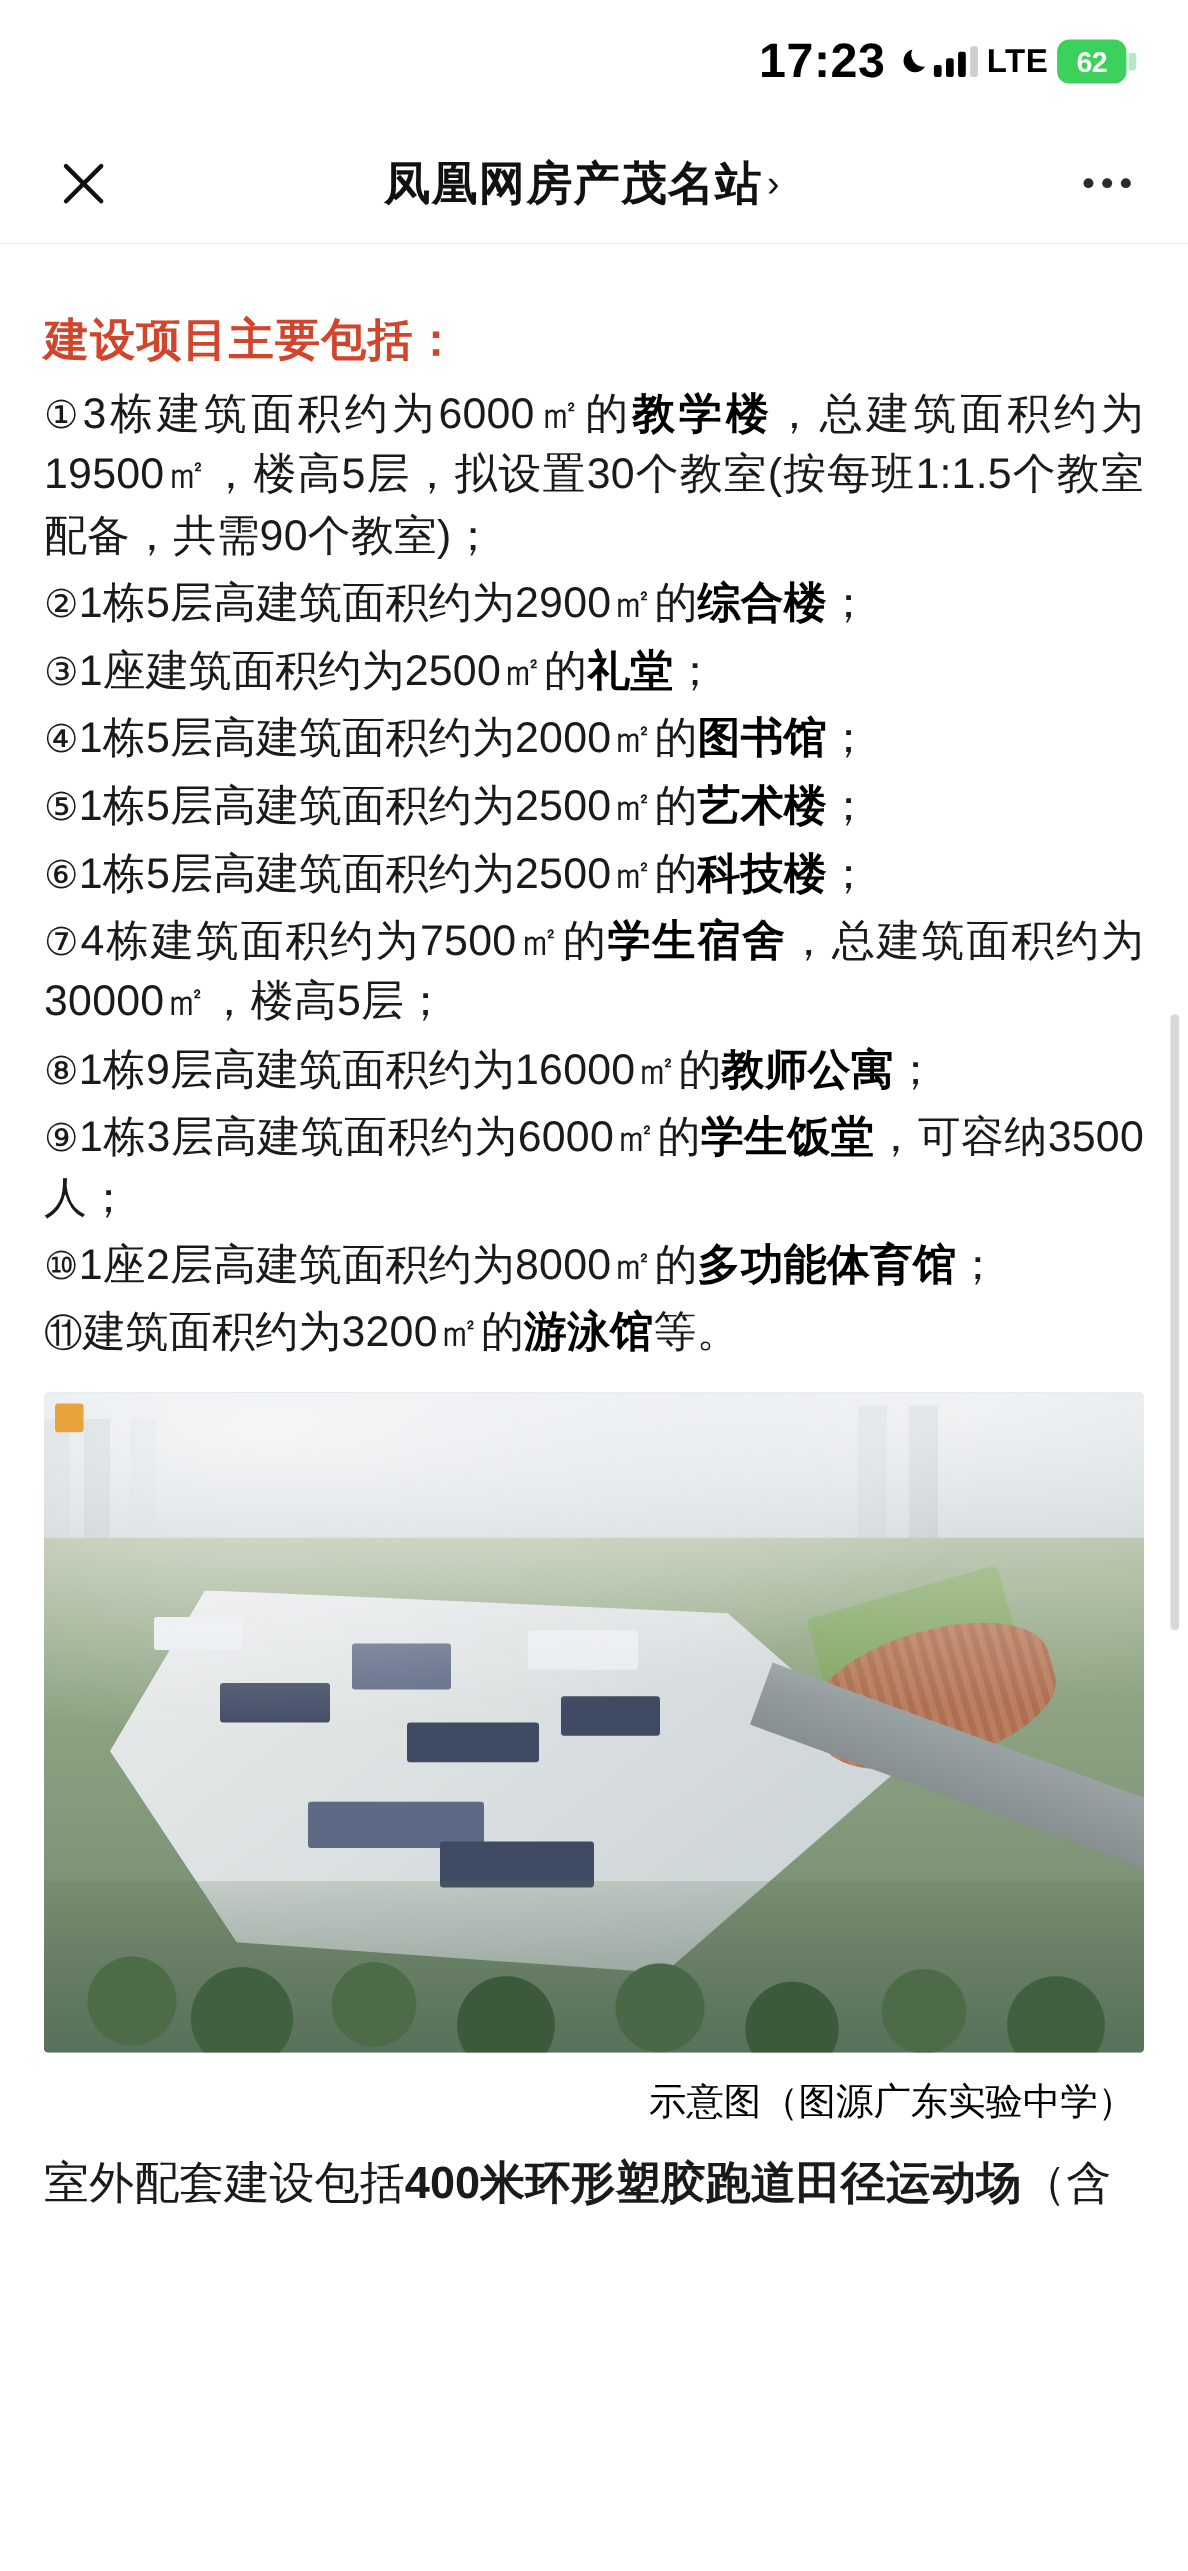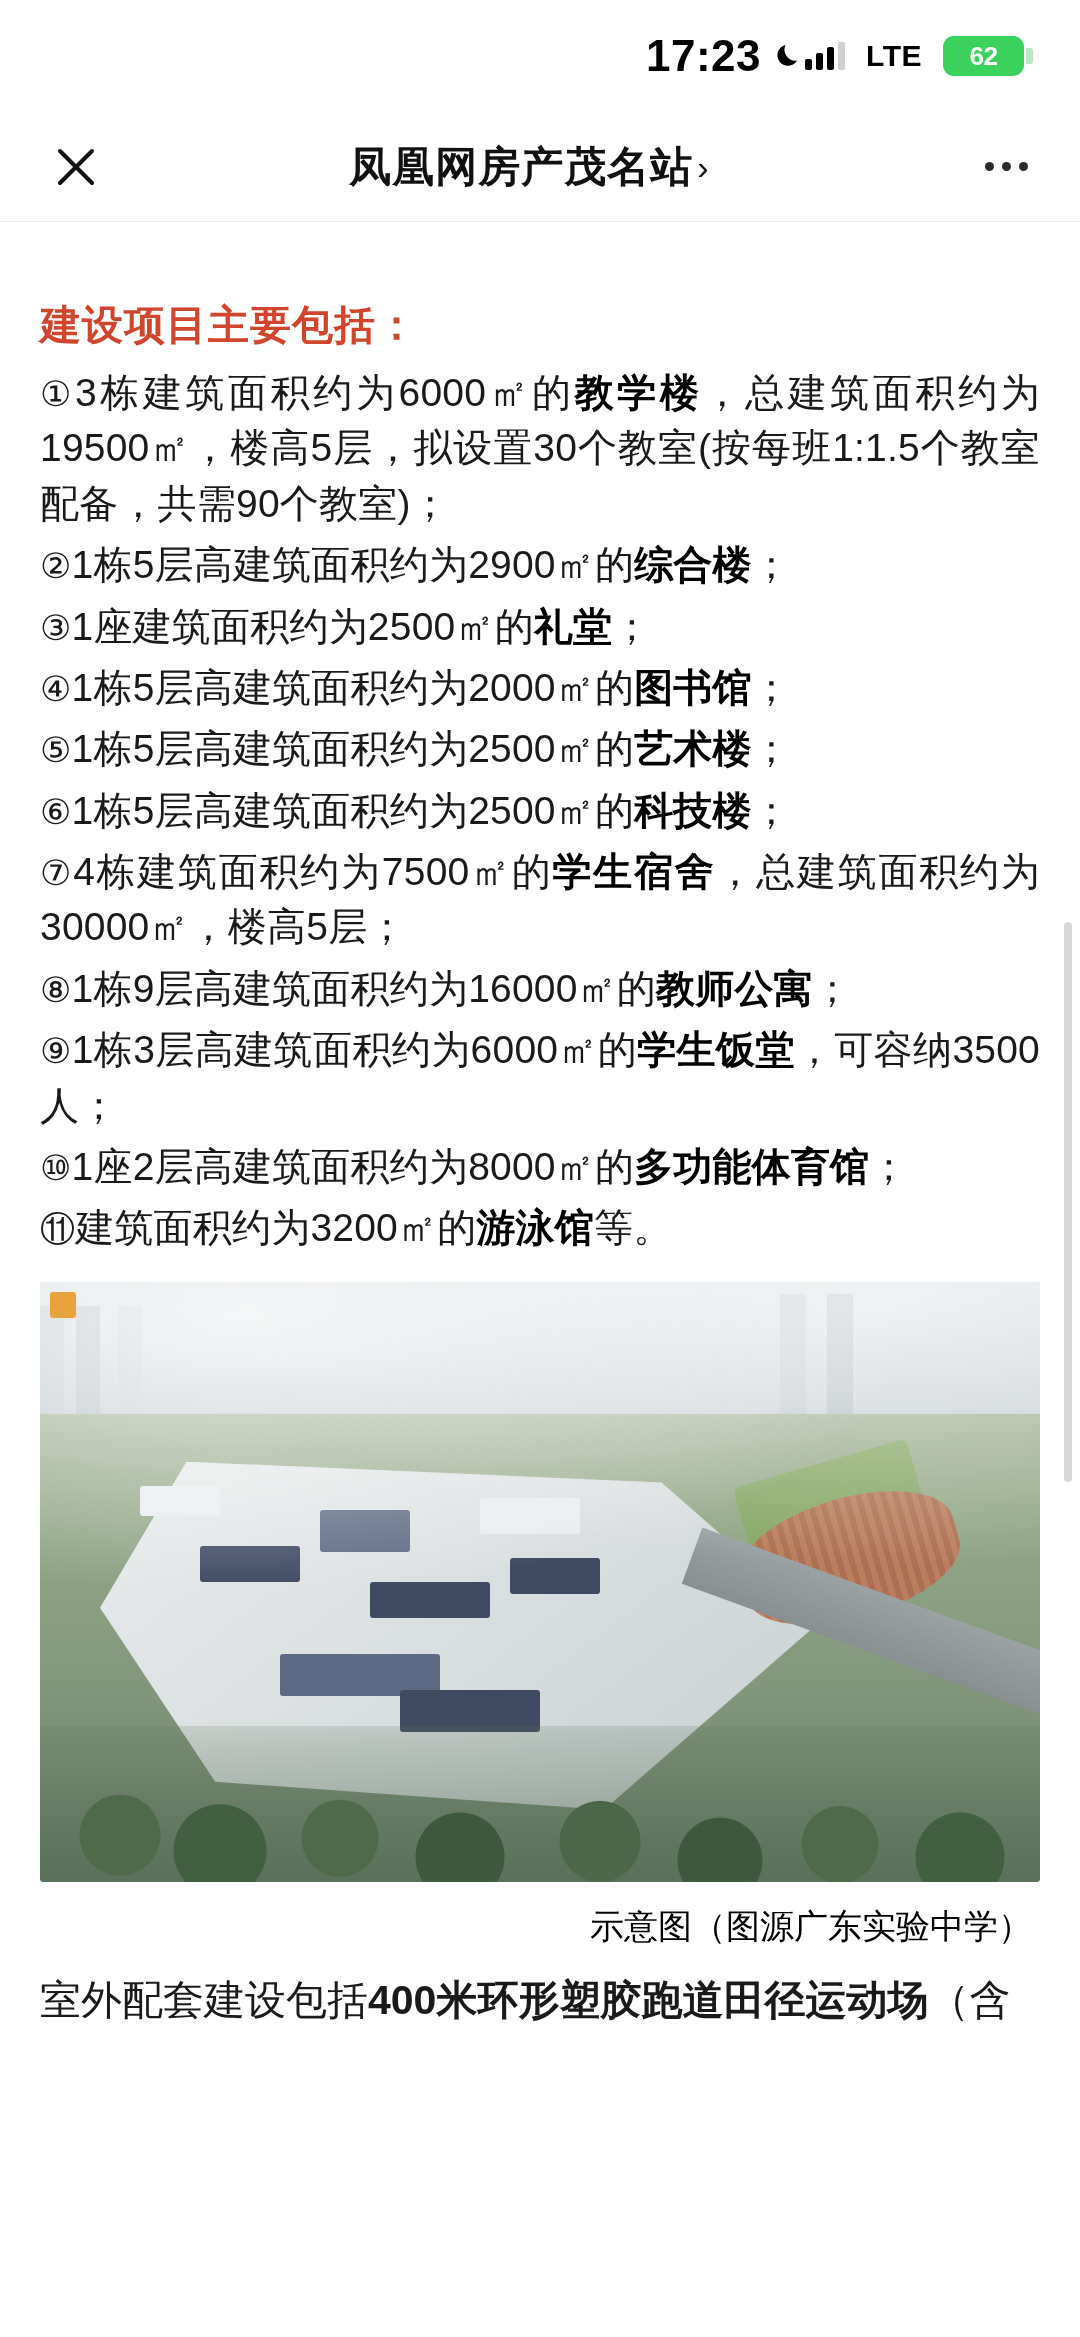--- a/index.html
+++ b/index.html
@@ -41,21 +41,21 @@
   }
   .moon-icon {
     width: 30px;
     height: 30px;
     position: relative;
   }
   .moon-icon svg { display: block; }
   .status-right {
     display: flex;
     align-items: center;
-    gap: 21px;
+    gap: 8px;
   }
   .signal-bars {
     display: flex;
     align-items: flex-end;
     gap: 4px;
     height: 28px;
   }
   .signal-bars i {
     display: block;
     width: 7px;
@@ -67,21 +67,21 @@
   .signal-bars i:nth-child(3) { height: 23px; }
   .signal-bars i:nth-child(4) { height: 28px; background: #cfcfcf; }
   .lte-label {
     font-size: 30px;
     font-weight: 600;
     color: #000;
     letter-spacing: 0.5px;
   }
   .battery {
     position: relative;
-    width: 81px;
+    width: 63px;
     height: 40px;
     border-radius: 11px;
     background: #3bd15c;
     display: flex;
     align-items: center;
     justify-content: center;
   }
   .battery .pct {
     color: #fff;
     font-size: 26px;
@@ -152,21 +152,21 @@
     flex: 1 1 auto;
     position: relative;
     padding: 0 40px;
     overflow: hidden;
   }
   .section-heading {
     color: #d1452c;
     font-weight: bold;
     font-size: 41px;
     letter-spacing: 1px;
-    margin-top: 76px;
+    margin-top: 60px;
     margin-bottom: 12px;
   }
   .para {
     font-size: 39px;
     line-height: 1.42;
     color: #1a1a1a;
     margin: 6px 0;
     letter-spacing: 0.2px;
     text-align: justify;
   }

